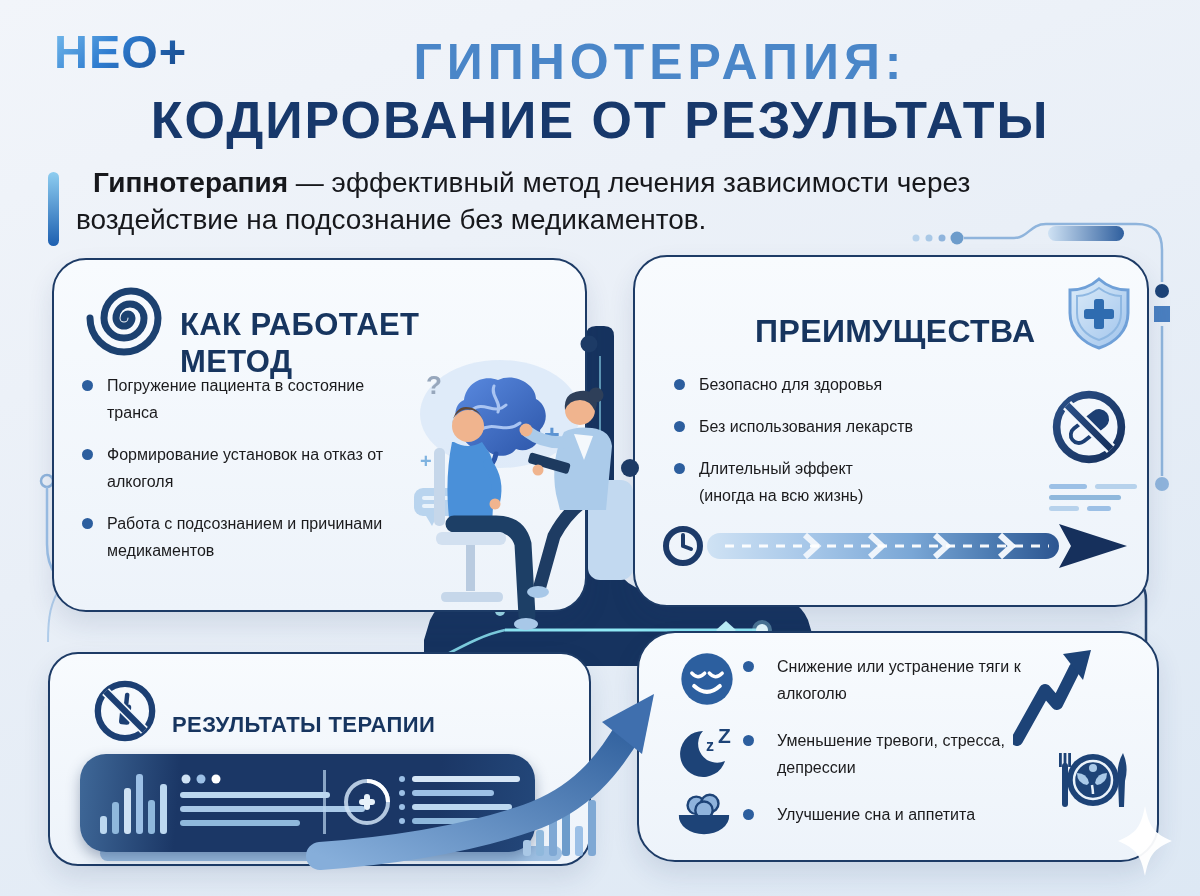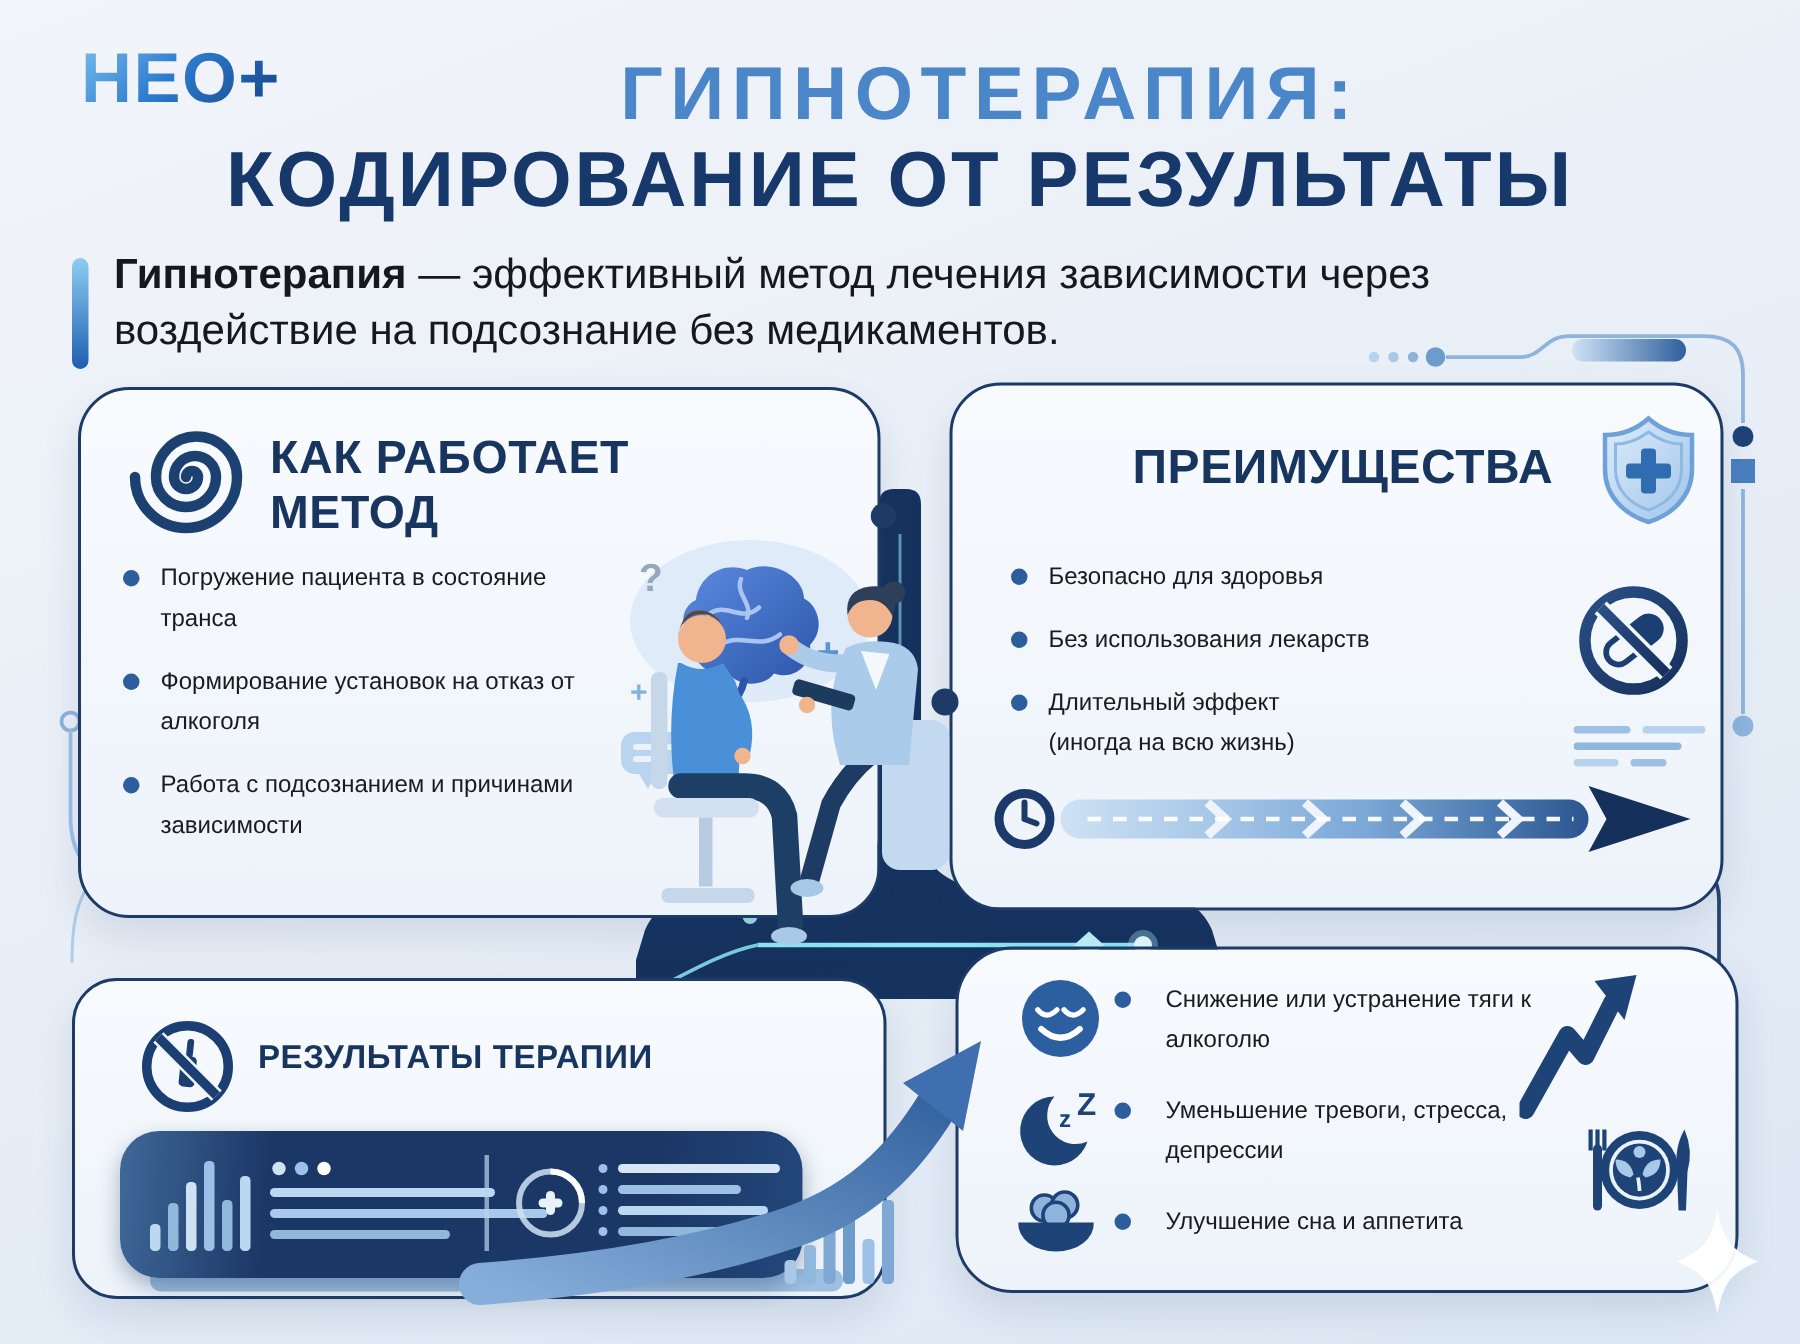--- a/index.html
+++ b/index.html
@@ -16,32 +16,32 @@
     background:linear-gradient(135deg,#7cc0ee 0%,#2e7cd0 45%,#123f7e 100%);
     -webkit-background-clip:text;background-clip:text;color:transparent;
   }
   .title1{left:120px;right:0;top:33px;text-align:center;font-size:50px;font-weight:800;
     letter-spacing:5px;color:#4a86c8;}
   .title2{left:0;right:0;top:90px;text-align:center;font-size:52px;font-weight:800;
     letter-spacing:2px;color:#17386b;}
   .intro-bar{left:48px;top:172px;width:11px;height:74px;border-radius:6px;
     background:linear-gradient(180deg,#8ecdf0,#1d5fb0);}
   .intro{left:76px;top:164px;width:1000px;font-size:28px;line-height:37px;color:#17181c;}
-  .intro b{font-weight:800;}
+  .intro b{font-weight:800;margin-left:17px;}
   
   .card{
     position:absolute;border:2.5px solid #1d3b66;border-radius:34px;
     background:linear-gradient(180deg,#f8fbfe 0%,#edf3fa 100%);
     box-shadow:0 12px 26px rgba(30,60,110,.12);z-index:2;
   }
   .card-method{left:52px;top:258px;width:531px;height:350px;}
   .card-benefits{left:633px;top:255px;width:512px;height:348px;}
   .card-results{left:48px;top:652px;width:539px;height:210px;border-radius:30px;}
   .card-outcomes{left:637px;top:631px;width:518px;height:227px;border-radius:38px;}
-  .card-title{position:absolute;font-weight:800;color:#17355f;letter-spacing:.4px;}
+  .card-title{position:absolute;font-weight:800;color:#17355f;letter-spacing:.4px;margin-top:20px;}
   .blist{position:absolute;margin:0;padding:0;list-style:none;}
   .blist li{display:flex;gap:14px;margin-bottom:15px;}
   .bdot{width:11px;height:11px;border-radius:50%;background:#2c5e9e;margin-top:8px;flex:none;}
   .btxt{font-size:16px;line-height:27px;color:#1b1b1d;}
   .btxt span{display:block;}
   
   .panel-strip{left:50px;top:192px;width:462px;height:15px;border-radius:8px;background:#9dbfe2;}
   .panel{left:30px;top:100px;width:455px;height:98px;border-radius:26px;
     background:linear-gradient(95deg,#3f6898 0%,#1b3766 22%,#1b3766 78%,#23477a 100%);
     box-shadow:0 6px 14px rgba(20,45,90,.35);}
@@ -114,21 +114,21 @@
       <li>
           <span class="bdot"></span>
           <div class="btxt" style="width:300px">Погружение пациента в состояние транса</div>
         </li>
       <li>
           <span class="bdot"></span>
           <div class="btxt" style="width:310px">Формирование установок на отказ от алкоголя</div>
         </li>
       <li>
           <span class="bdot"></span>
-          <div class="btxt" style="width:300px">Работа с подсознанием и причинами зависимости</div>
+          <div class="btxt" style="width:300px">Работа с подсознанием и причинами медикаментов</div>
         </li>
     </ul>
   </div>
 
   <svg class="abs illu" width="235" height="300" viewBox="0 0 235 300">
     <defs>
       <linearGradient id="brainG" x1="0" y1="0" x2="1" y2="1">
         <stop offset="0" stop-color="#5a8ae0"></stop>
           <stop offset="1" stop-color="#2c55a8"></stop>
       </linearGradient>

